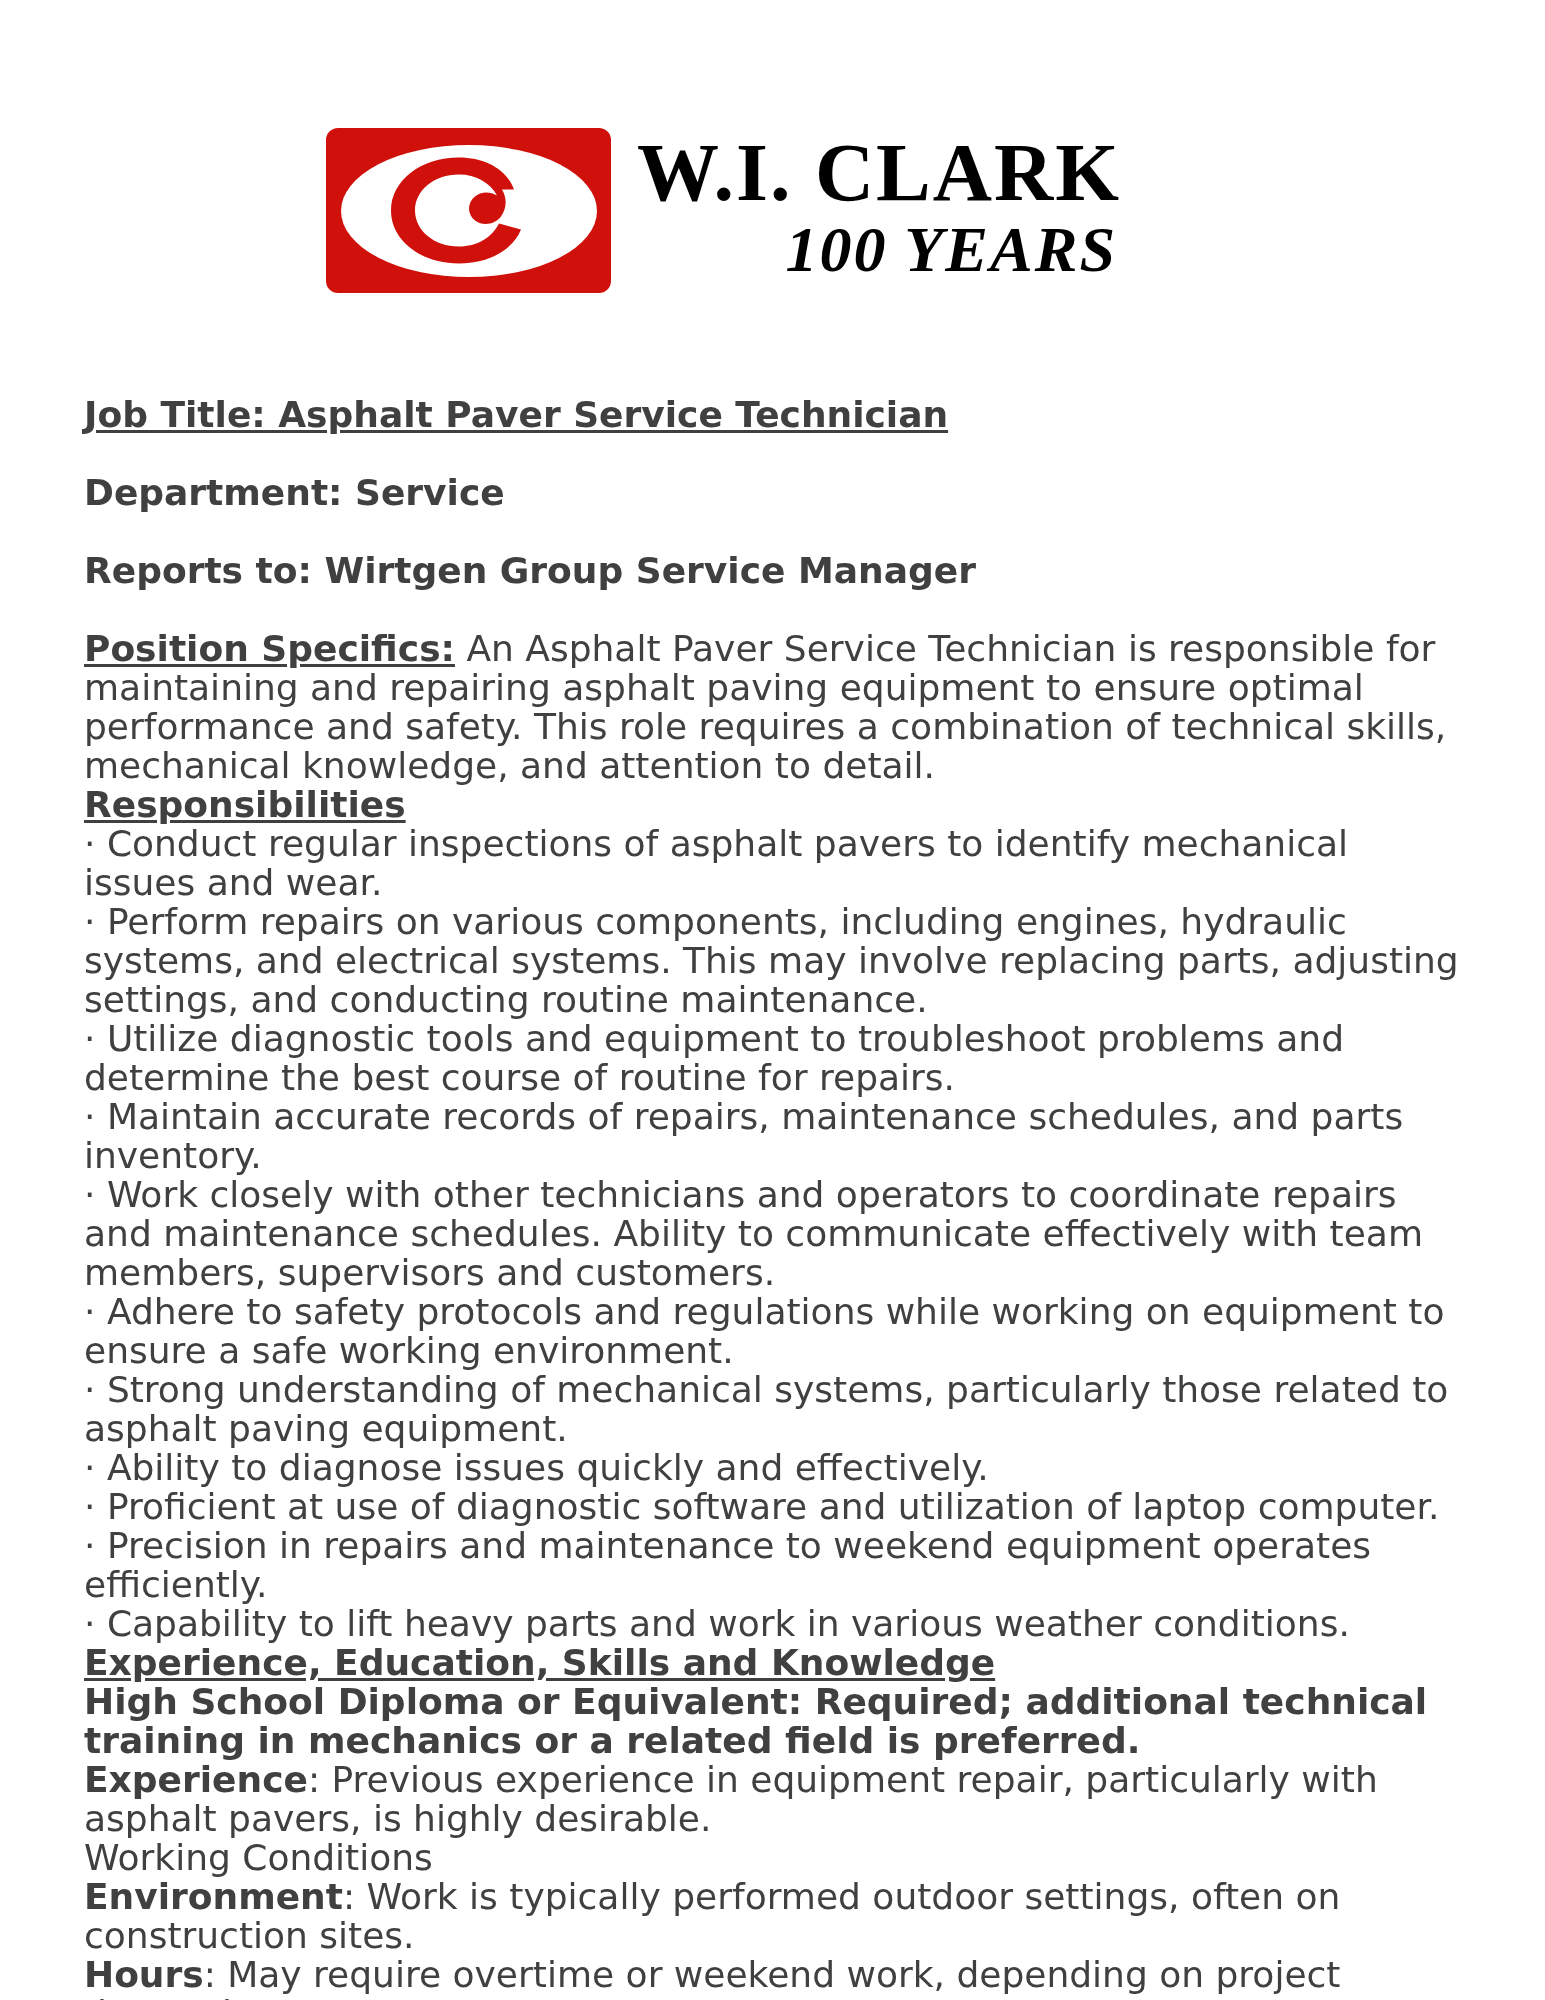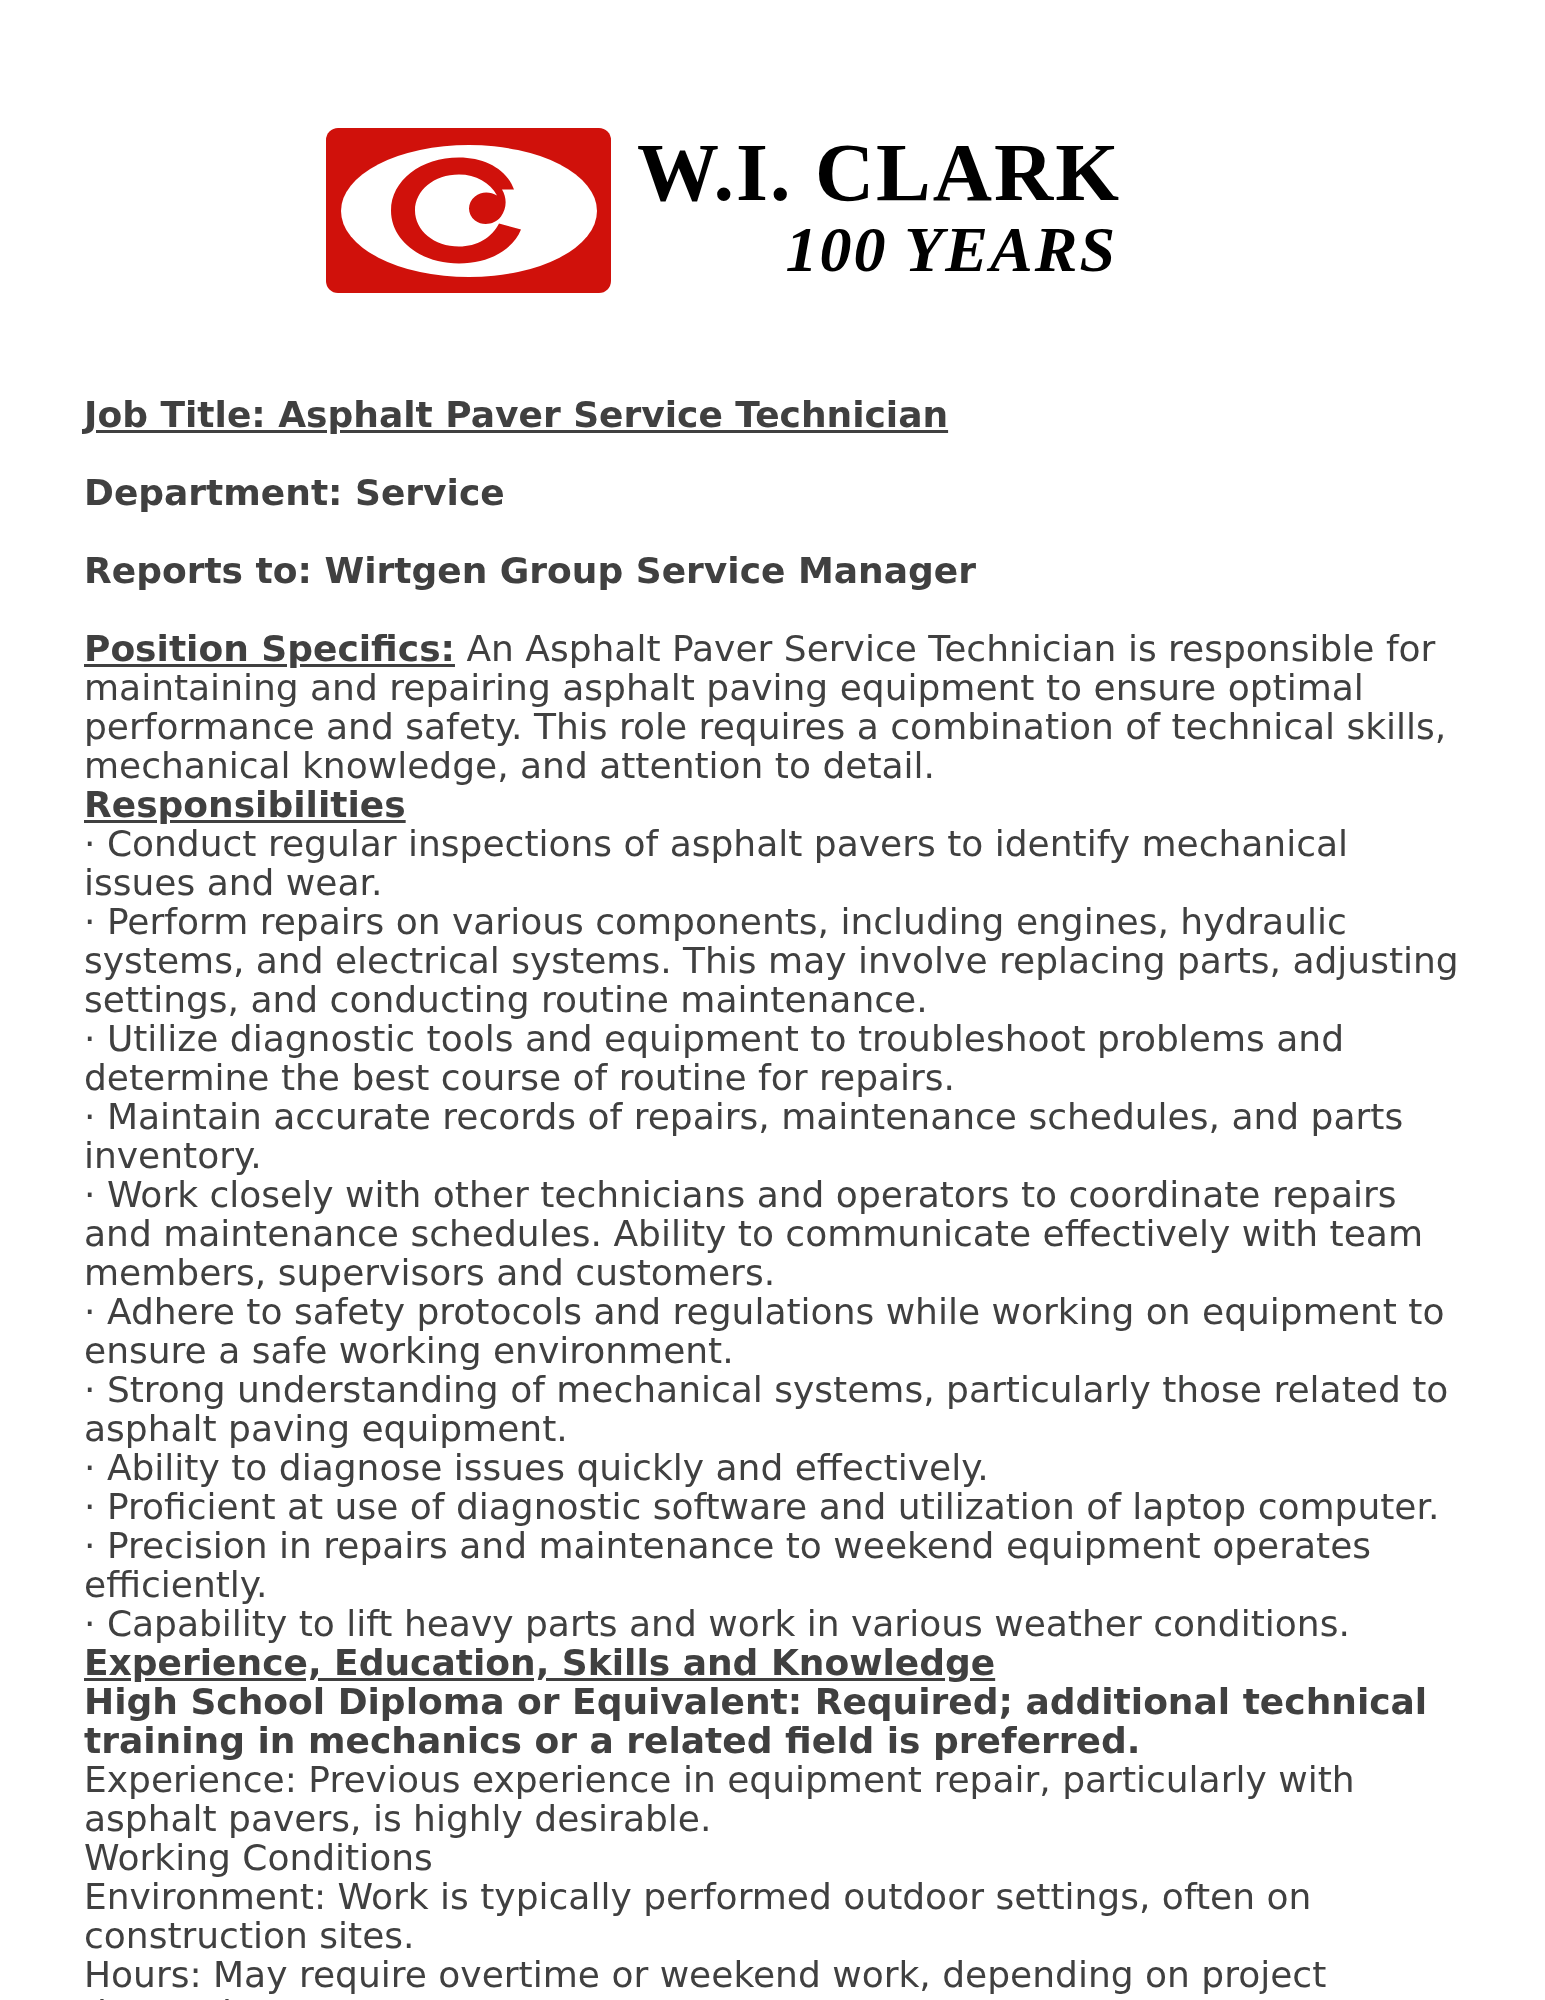--- a/index.html
+++ b/index.html
@@ -105,21 +105,21 @@
     font-weight: bold;
     text-decoration: underline;
     text-underline-offset: 3px;
   }
   .lead-u {
     font-weight: bold;
     text-decoration: underline;
     text-underline-offset: 3px;
   }
   .lead-b {
-    font-weight: normal;
+    font-weight: bold;
   }
   .para {
     margin: 0;
   }
   .bullet {
     margin: 0;
   }
   .allbold {
     font-weight: bold;
   }

